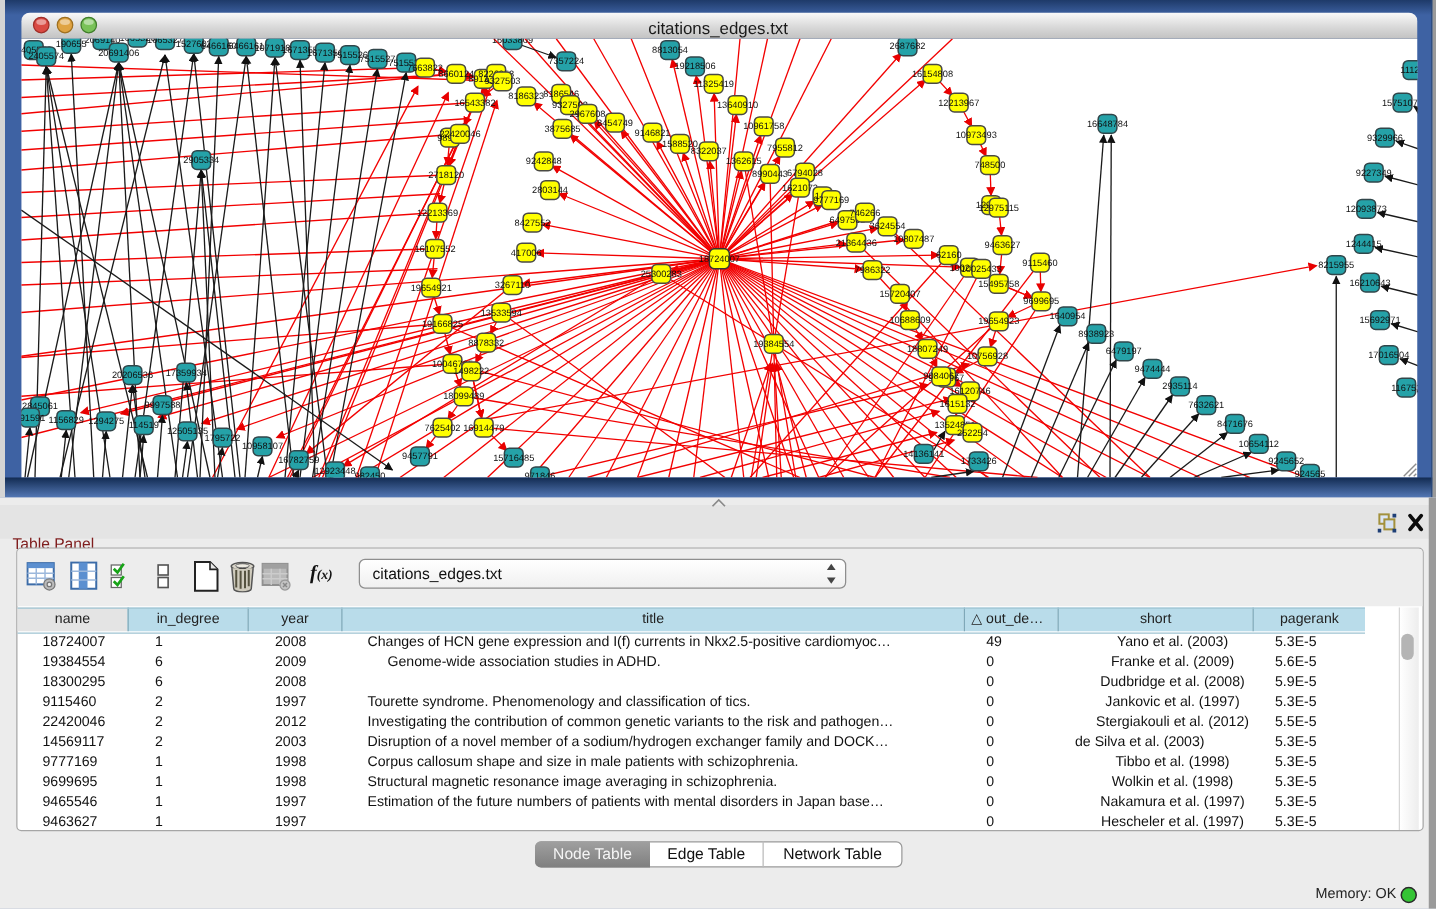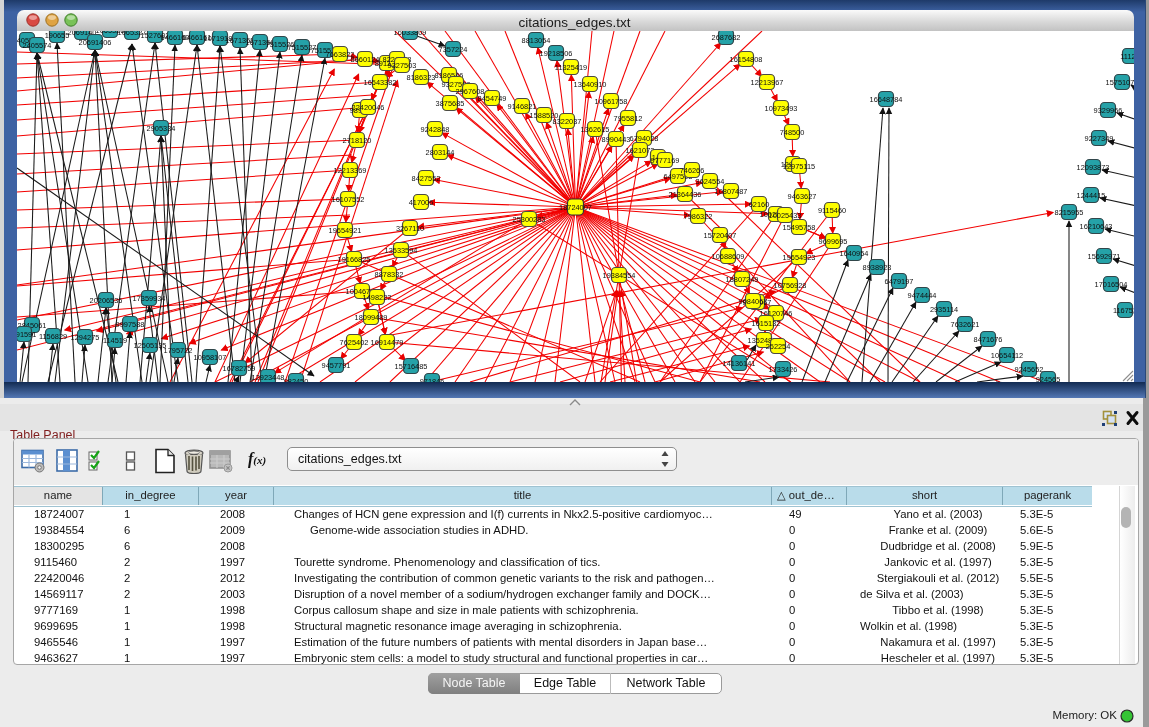--- a/index.html
+++ b/index.html
@@ -714,37 +714,36 @@
     <span style="left:775px">0</span>
     <span style="left:846px;width:156px;text-align:center">Tibbo et al. (1998)</span>
     <span style="left:1006px">5.3E-5</span>
   </div>
 <div class="trow" style="top:619px">
     <span style="left:20px">9699695</span>
     <span style="left:110px">1</span>
     <span style="left:206px">1998</span>
     <span style="left:280px">Structural magnetic resonance image averaging in schizophrenia.</span>
     <span style="left:775px">0</span>
-    <span style="left:846px;width:156px;">Wolkin et al. (1998)</span>
+    <span style="left:846px;width:156px;text-align:center">Wolkin et al. (1998)</span>
     <span style="left:1006px">5.3E-5</span>
   </div>
 <div class="trow" style="top:635px">
     <span style="left:20px">9465546</span>
     <span style="left:110px">1</span>
     <span style="left:206px">1997</span>
     <span style="left:280px">Estimation of the future numbers of patients with mental disorders in Japan base…</span>
     <span style="left:775px">0</span>
     <span style="left:846px;width:156px;text-align:center">Nakamura et al. (1997)</span>
     <span style="left:1006px">5.3E-5</span>
   </div>
 <div class="trow" style="top:651px">
     <span style="left:20px">9463627</span>
     <span style="left:110px">1</span>
     <span style="left:206px">1997</span>
-    <span style="left:280px">Embryonic stem cells: a model to study structural and functional properties in car…</span>
     <span style="left:775px">0</span>
     <span style="left:846px;width:156px;text-align:center">Hescheler et al. (1997)</span>
     <span style="left:1006px">5.3E-5</span>
   </div>
 
 <div class="abs" style="left:1119px;top:486px;width:15px;height:178px;background:linear-gradient(90deg,#ffffff,#ededed);border-left:1px solid #d5d5d5"></div>
 <div class="abs" style="left:1121px;top:507px;width:10px;height:21px;background:#b4b4b4;border-radius:5px"></div>
 
 <div class="abs" style="left:428px;top:673px;width:294px;height:21px;background:#fff;border:1px solid #9a9a9a;
  border-radius:5px;box-sizing:border-box"></div>

